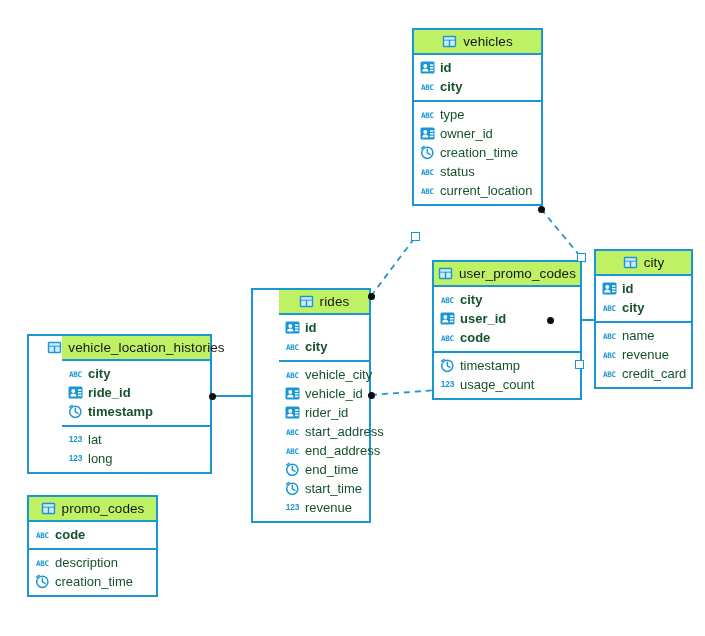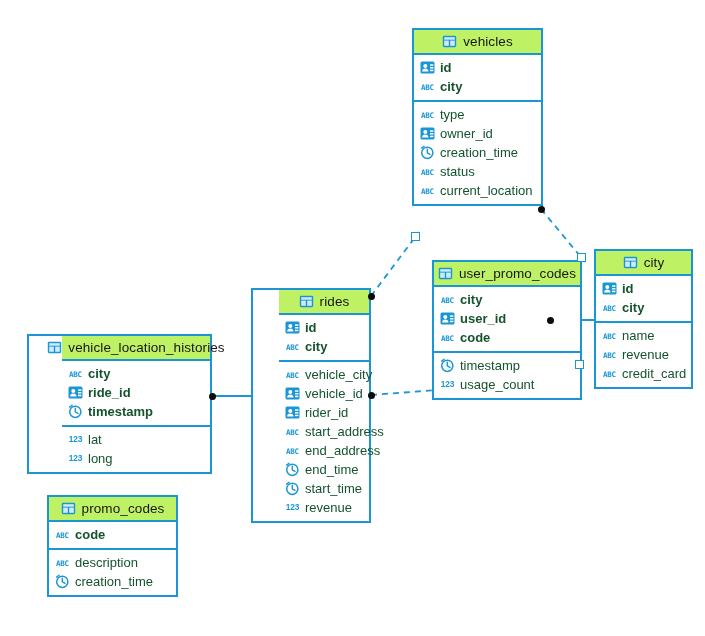--- a/index.html
+++ b/index.html
@@ -500,21 +500,21 @@
         <div class="field-row">
           <span class="ico">
             <svg width="15" height="15" viewBox="0 0 15 15">
               <text x="7.5" y="10.4" text-anchor="middle" font-family="&quot;Liberation Sans&quot;, sans-serif" font-size="8.4" font-weight="700" fill="#1a96d4" letter-spacing="-0.2">123</text>
             </svg>
           </span>
           <span class="field-name">long</span>
         </div>
       </div>
     </div>
-    <div class="table-node" style="left: 27px; top: 495px; width: 131px; margin-left: 20px;">
+    <div class="table-node" style="left: 27px; top: 495px; width: 131px;">
       <div class="tbl-header">
         <span class="ico">
           <svg width="15" height="15" viewBox="0 0 15 15">
             <rect x="0.8" y="1.8" width="13.4" height="11.4" rx="1.4" fill="#1a96d4"></rect>
             <rect x="2.2" y="3.2" width="10.6" height="2.5" fill="#cfeaf8"></rect>
             <rect x="2.2" y="6.6" width="4.6" height="5.2" fill="#cfeaf8"></rect>
             <rect x="8.2" y="6.6" width="4.6" height="5.2" fill="#cfeaf8"></rect>
           </svg>
         </span>
         <span class="tbl-title">promo_codes</span>

